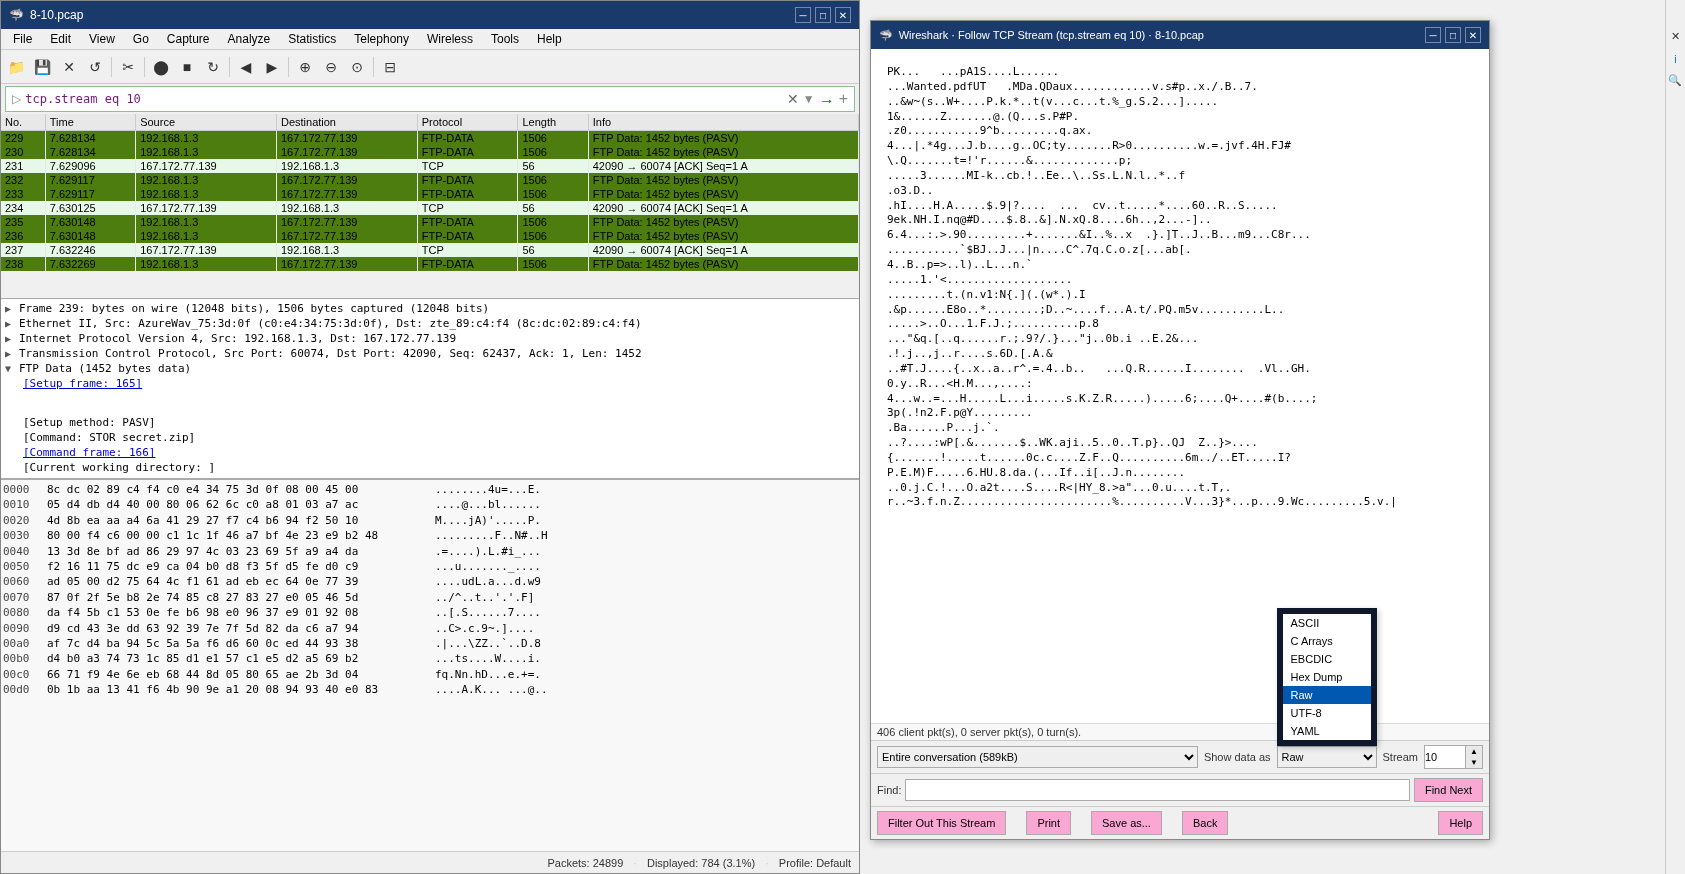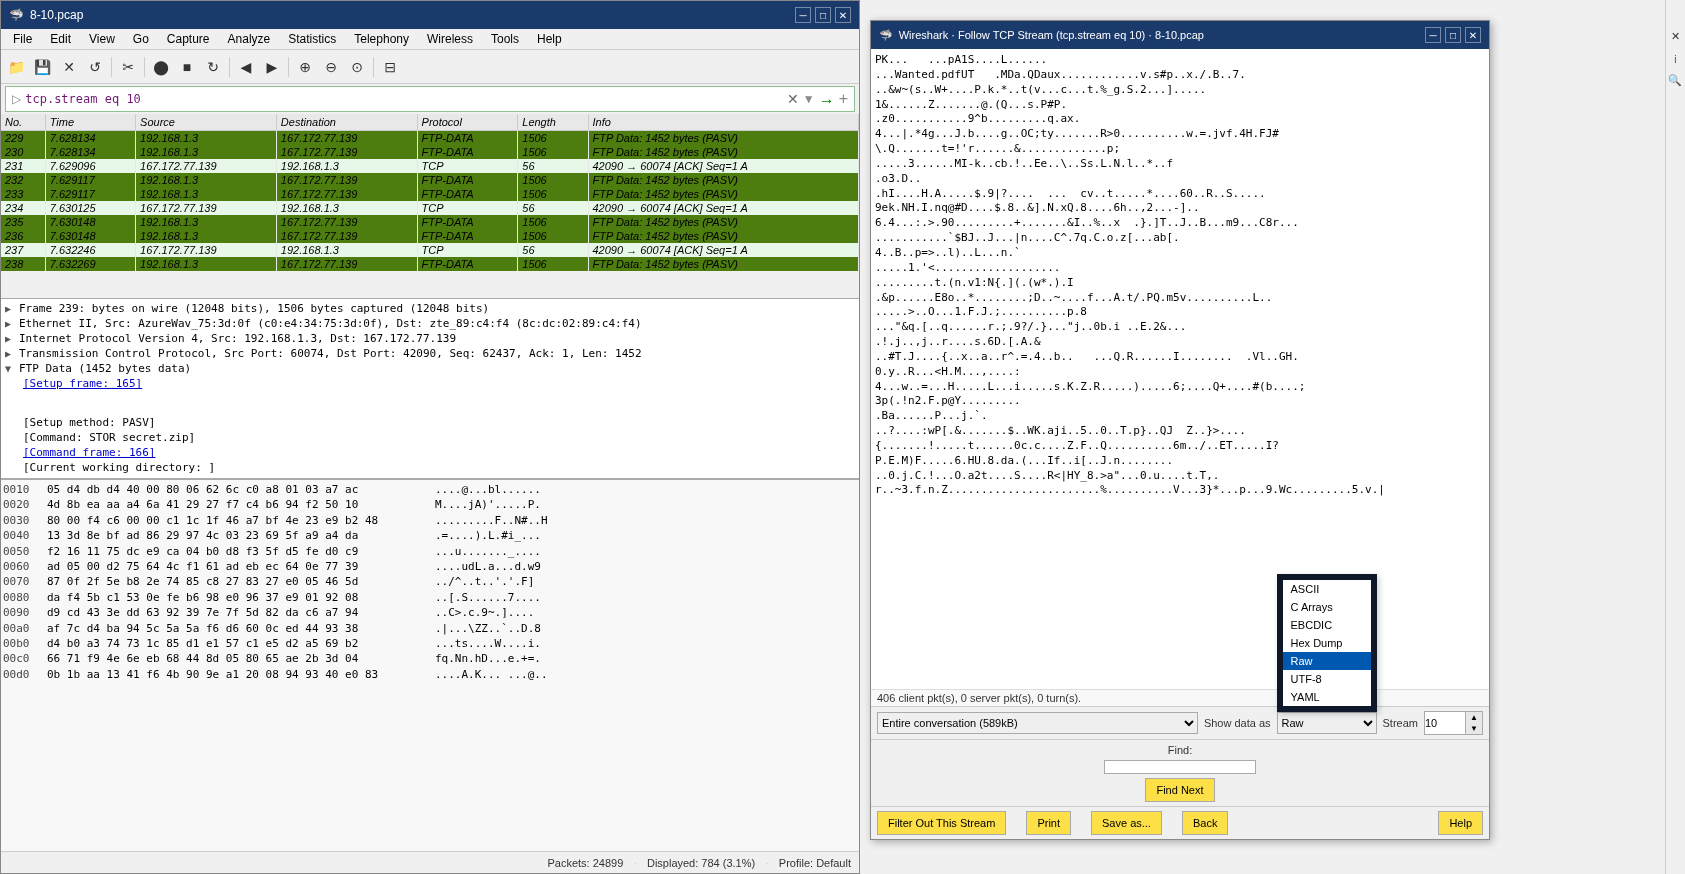--- a/index.html
+++ b/index.html
@@ -103,21 +103,20 @@
       font-size: 14px;
     }
 
     
     .packet-list {
       flex: 0 0 auto;
       height: 185px;
       overflow: hidden;
       border-bottom: 1px solid #aaa;
       position: relative;
-      font-style: italic;
     }
     .packet-table {
       width: 100%;
       border-collapse: collapse;
       font-size: 11px;
     }
     .packet-table th {
       background: #e8e8e8;
       border-right: 1px solid #ccc;
       border-bottom: 1px solid #ccc;
@@ -218,21 +217,21 @@
       display: flex;
       align-items: center;
       gap: 6px;
       font-size: 11px;
     }
 
     .stream-content {
       flex: 1;
       overflow-y: auto;
       background: white;
-      padding: 4px;
+      padding: 16px;
       font-family: monospace;
       font-size: 11px;
       line-height: 1.35;
     }
     .stream-text {
       white-space: pre-wrap;
       word-break: break-all;
     }
 
     .stream-status {
@@ -271,35 +270,34 @@
       border: 1px solid #aaa;
     }
 
     .stream-controls-row2 {
       display: flex;
       align-items: center;
       padding: 4px 6px;
       gap: 4px;
       background: #f0f0f0;
       border-top: 1px solid #ccc;
-      flex-direction: column;
     }
     .find-label { font-size: 11px; color: #333; }
     .find-input {
       flex: 1;
       height: 22px;
       border: 1px solid #aaa;
       font-size: 11px;
       padding: 0 4px;
     }
     .stream-btn {
       height: 24px;
       padding: 0 10px;
       font-size: 11px;
-      background: #fde047;
+      background: #f9a8d4;
       border: 1px solid #aaa;
       cursor: pointer;
       white-space: nowrap;
     }
 
     .stream-controls-row3 {
       display: flex;
       align-items: center;
       padding: 4px 6px;
       gap: 20px;
@@ -526,20 +524,25 @@
     </div>
     <div class="detail-row" style="padding-left:20px;">
       <span class="detail-link">[Command frame: 166]</span>
     </div>
     <div class="detail-row" style="padding-left:20px;">
       <span class="detail-text">[Current working directory: ]</span>
     </div>
   </div>
 
   <div class="hex-view" id="hex-view-container">
+  <div class="hex-row">
+    <span class="hex-offset">0000</span>
+    <span class="hex-bytes">8c dc 02 89 c4 f4 c0 e4  34 75 3d 0f 08 00 45 00</span>
+    <span class="hex-ascii">........4u=...E.</span>
+  </div>
       <div class="hex-row">
     <span class="hex-offset">0010</span>
     <span class="hex-bytes">05 d4 db d4 40 00 80 06  62 6c c0 a8 01 03 a7 ac</span>
     <span class="hex-ascii">....@...bl......</span>
   </div>
       <div class="hex-row">
     <span class="hex-offset">0020</span>
     <span class="hex-bytes">4d 8b ea aa a4 6a 41 29  27 f7 c4 b6 94 f2 50 10</span>
     <span class="hex-ascii">M....jA)'.....P.</span>
   </div>

